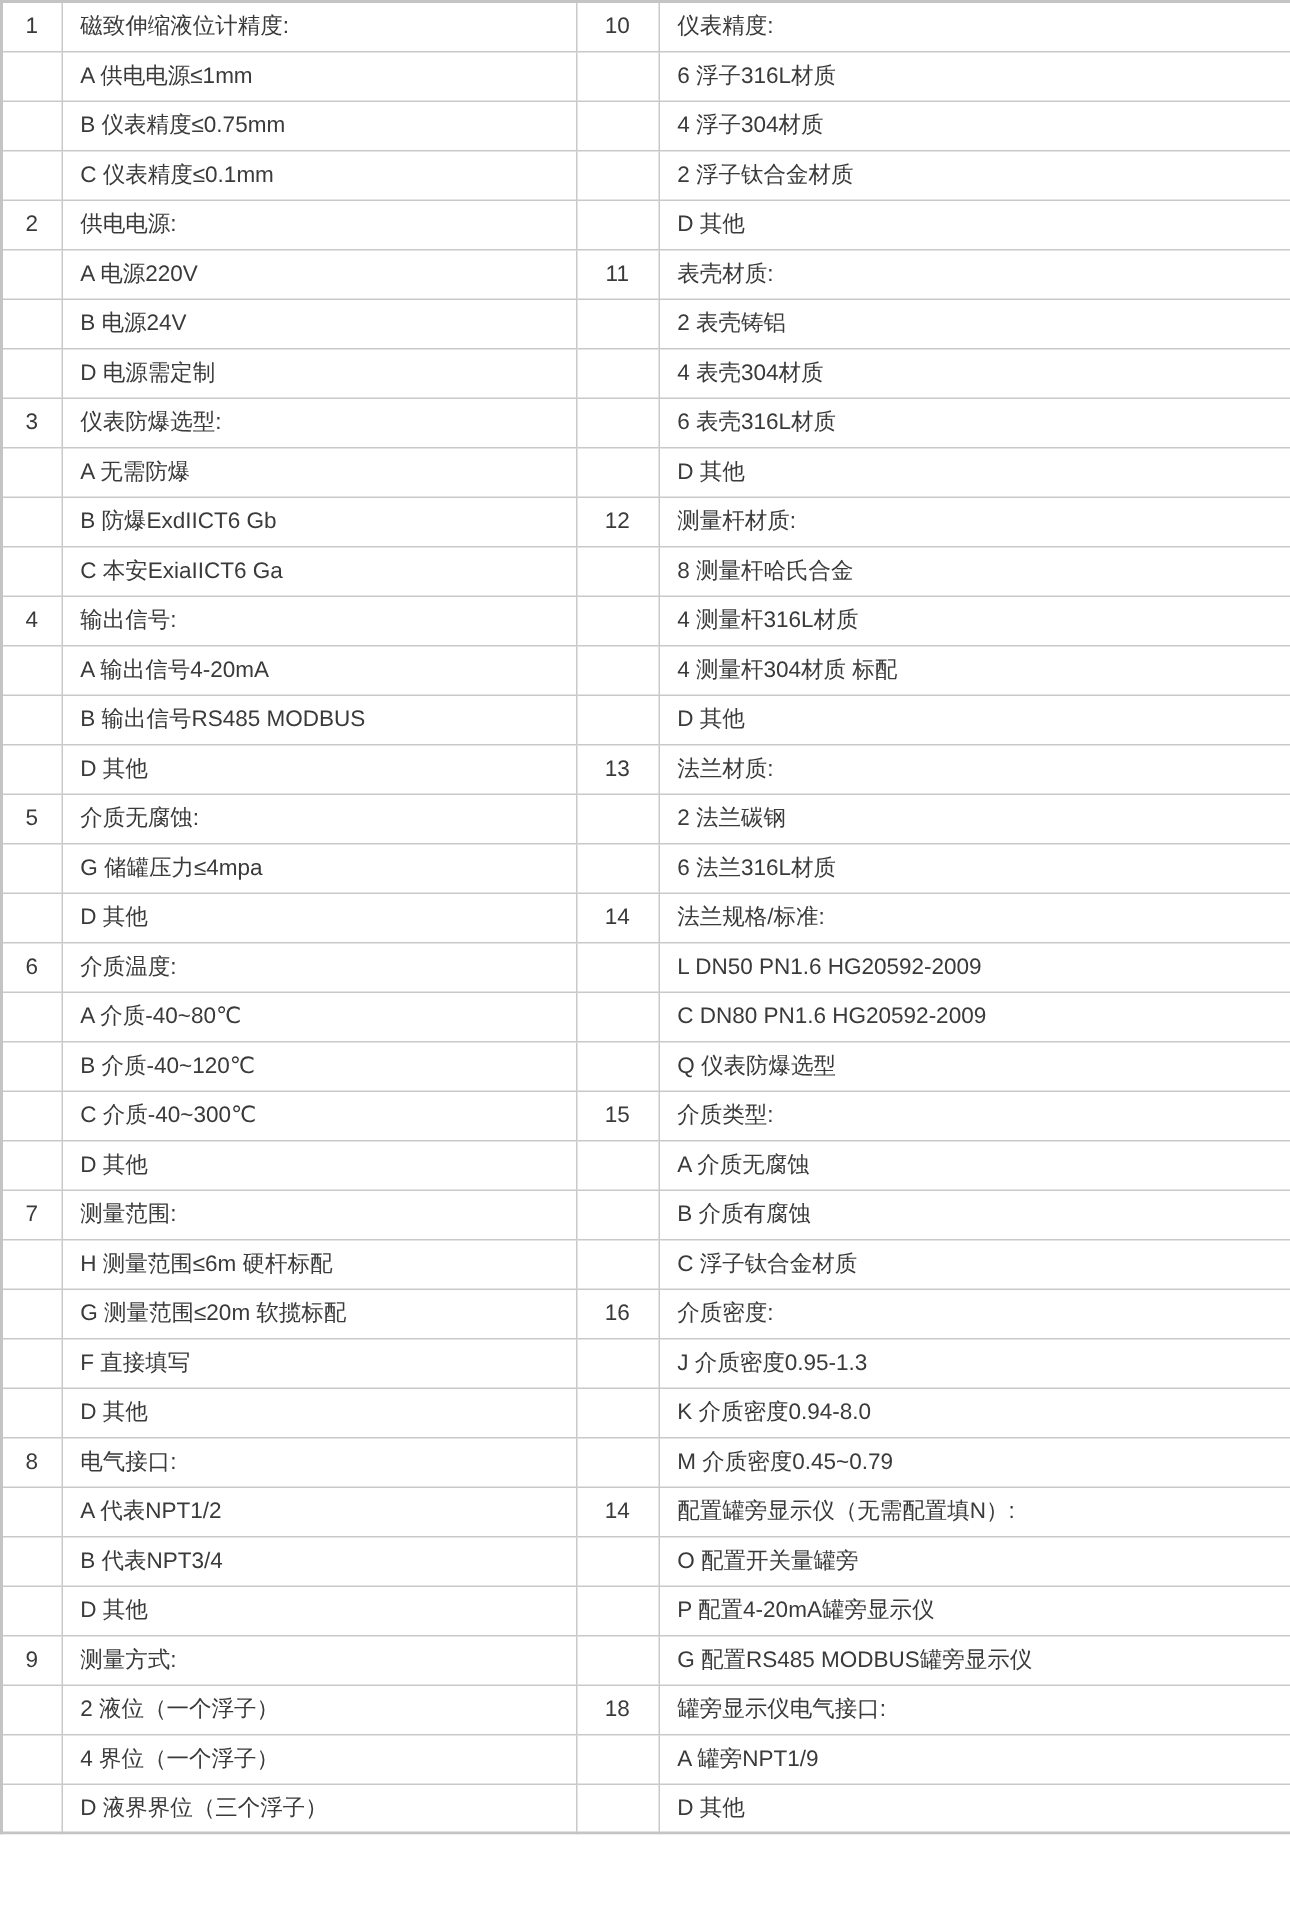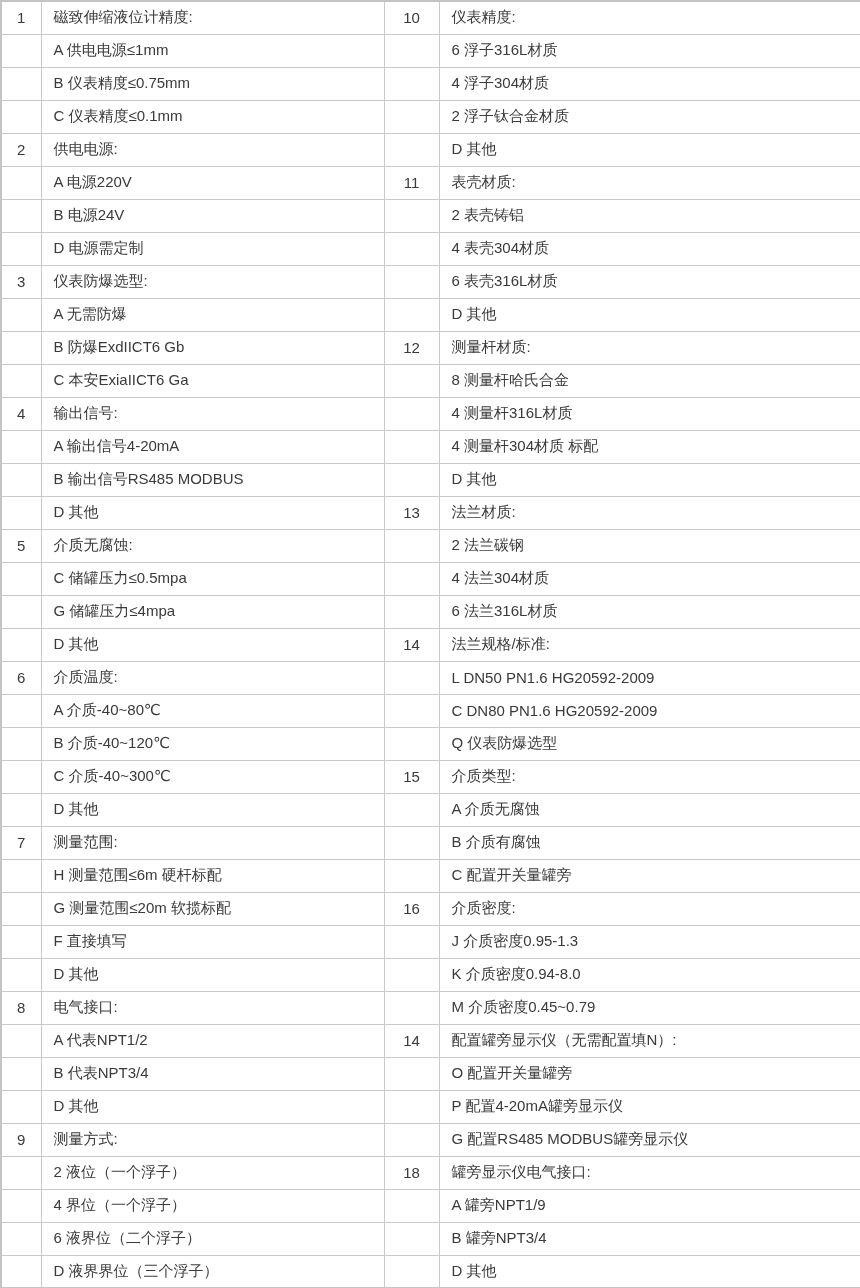--- a/index.html
+++ b/index.html
@@ -150,26 +150,20 @@
         <td class="txt">法兰材质:</td>
       </tr>
       <tr>
         <td class="num">5</td>
         <td class="txt">介质无腐蚀:</td>
         <td class="num"></td>
         <td class="txt">2 法兰碳钢</td>
       </tr>
       <tr>
         <td class="num"></td>
-        <td class="txt">C 储罐压力≤0.5mpa</td>
-        <td class="num"></td>
-        <td class="txt">4 法兰304材质</td>
-      </tr>
-      <tr>
-        <td class="num"></td>
         <td class="txt">G 储罐压力≤4mpa</td>
         <td class="num"></td>
         <td class="txt">6 法兰316L材质</td>
       </tr>
       <tr>
         <td class="num"></td>
         <td class="txt">D 其他</td>
         <td class="num">14</td>
         <td class="txt">法兰规格/标准:</td>
       </tr>
@@ -206,21 +200,21 @@
       <tr>
         <td class="num">7</td>
         <td class="txt">测量范围:</td>
         <td class="num"></td>
         <td class="txt">B 介质有腐蚀</td>
       </tr>
       <tr>
         <td class="num"></td>
         <td class="txt">H 测量范围≤6m  硬杆标配</td>
         <td class="num"></td>
-        <td class="txt">C 配置开关量罐旁</td>
+        <td class="txt">C 浮子钛合金材质</td>
       </tr>
       <tr>
         <td class="num"></td>
         <td class="txt">G 测量范围≤20m  软揽标配</td>
         <td class="num">16</td>
         <td class="txt">介质密度:</td>
       </tr>
       <tr>
         <td class="num"></td>
         <td class="txt">F 直接填写</td>
@@ -267,26 +261,20 @@
         <td class="num"></td>
         <td class="txt">2 液位（一个浮子）</td>
         <td class="num">18</td>
         <td class="txt">罐旁显示仪电气接口:</td>
       </tr>
       <tr>
         <td class="num"></td>
         <td class="txt">4 界位（一个浮子）</td>
         <td class="num"></td>
         <td class="txt">A 罐旁NPT1/9</td>
-      </tr>
-      <tr>
-        <td class="num"></td>
-        <td class="txt">6 液界位（二个浮子）</td>
-        <td class="num"></td>
-        <td class="txt">B 罐旁NPT3/4</td>
       </tr>
       <tr>
         <td class="num"></td>
         <td class="txt">D 液界界位（三个浮子）</td>
         <td class="num"></td>
         <td class="txt">D 其他</td>
       </tr>
     </tbody>
 </table>
 

